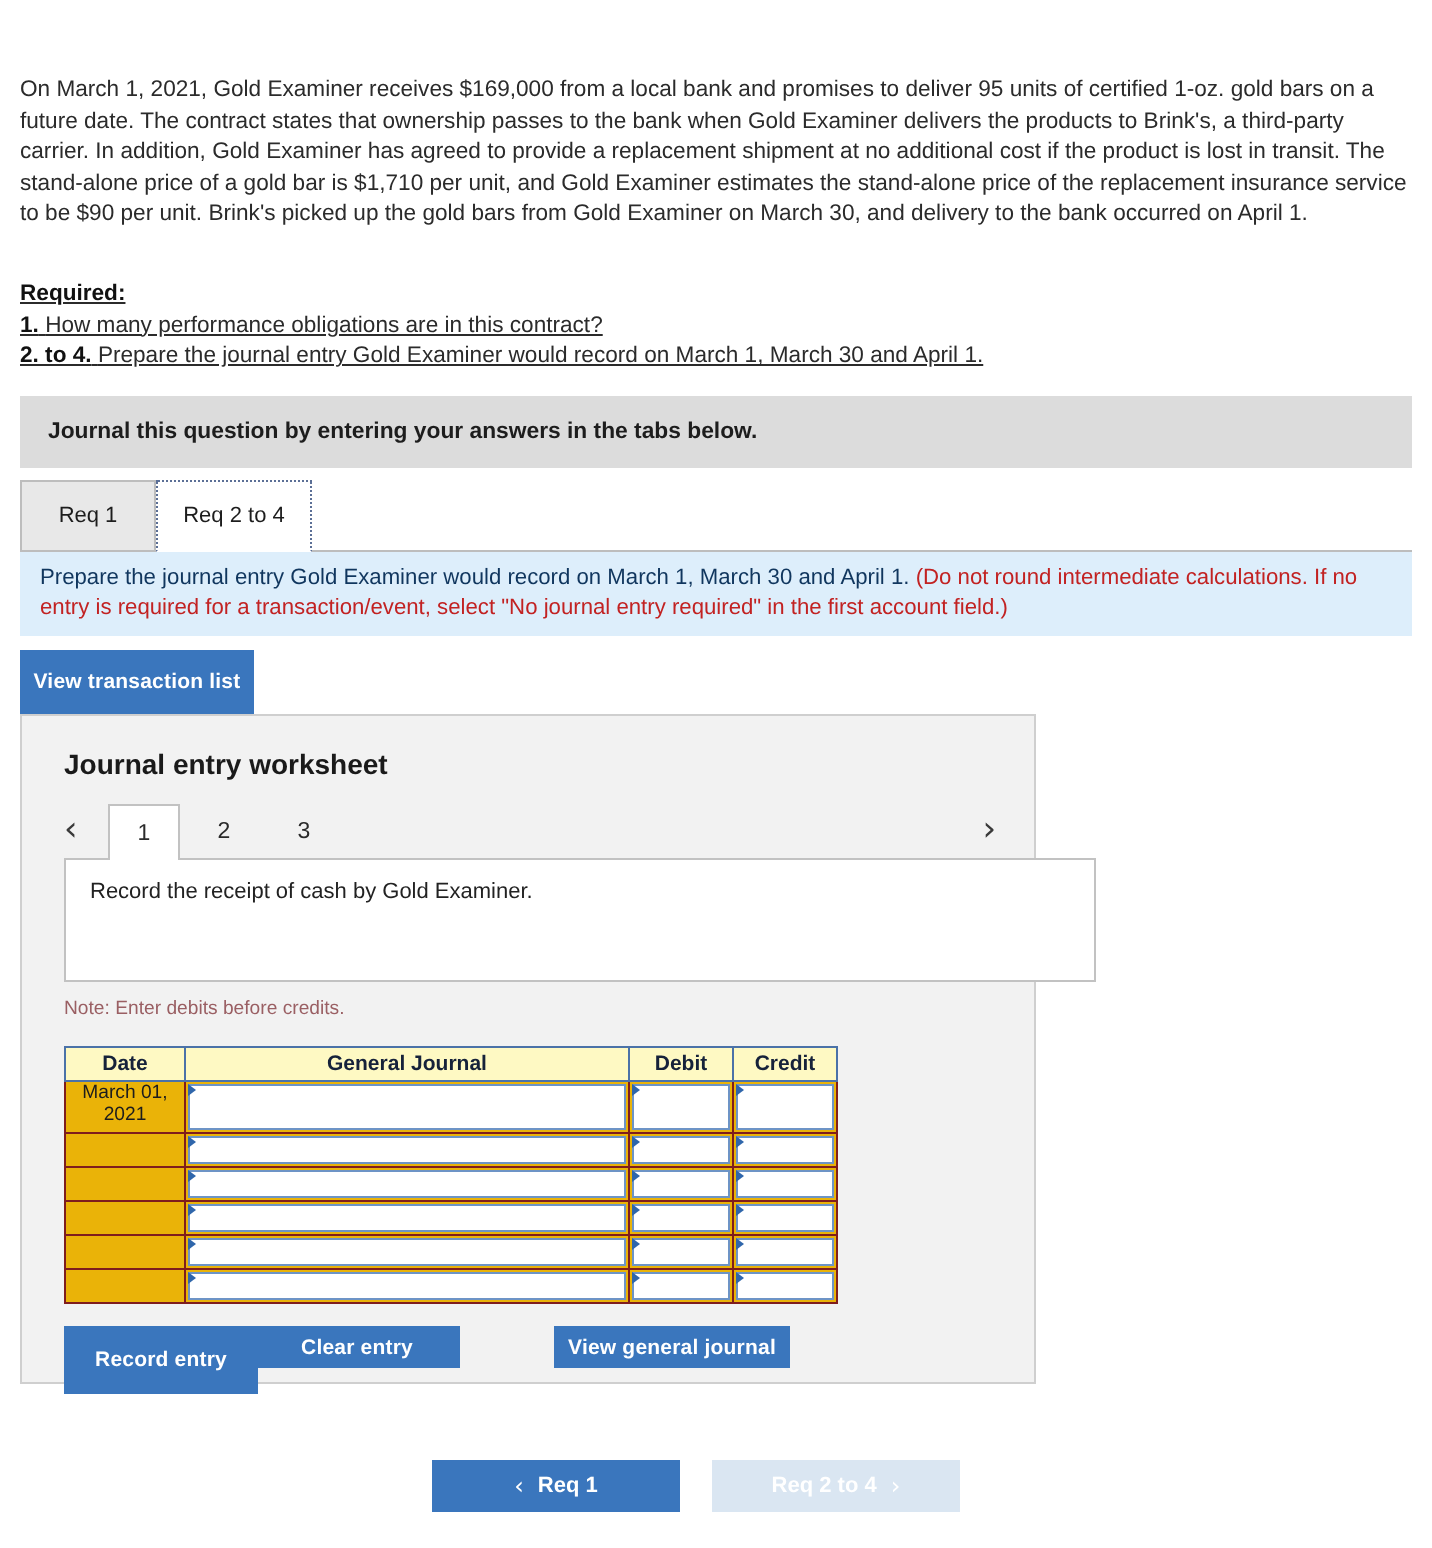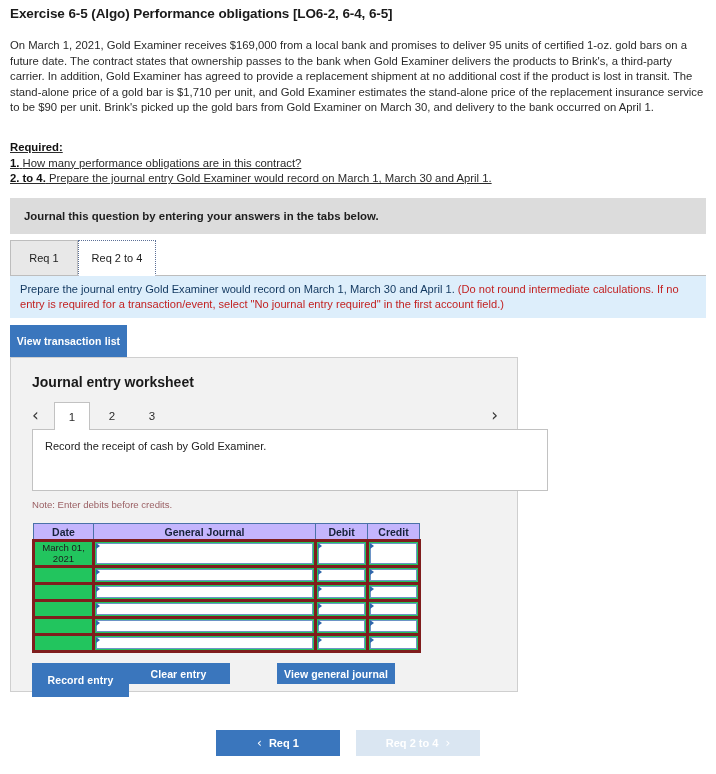--- a/index.html
+++ b/index.html
@@ -128,29 +128,29 @@
     font-size: 9.6px; color: #9a5f63;
   }
 
   
   .journal {
     position: absolute; left: 21px; top: 165px;
     border-collapse: collapse;
     border: 1px solid #4b72a8;
   }
   .journal th {
-    background: #c4b5fd; color: #16223a;
+    background: #fef9c3; color: #16223a;
     font-size: 10.5px; font-weight: bold;
     height: 17px; padding: 0;
     border: 1px solid #4b72a8;
     text-align: center;
   }
   .journal td {
-    border: 3px solid #7f1d1d;
-    background: #22c55e;
+    border: 1px solid #7f1d1d;
+    background: #eab308;
     padding: 0;
     vertical-align: top;
   }
   .col-date  { width: 60px; }
   .col-gj    { width: 222px; }
   .col-debit { width: 52px; }
   .col-credit{ width: 52px; }
 
   .cell-date {
     font-size: 9.6px; color: #1d1d1d; text-align: center;
@@ -194,21 +194,20 @@
   }
   .nav-btn .arrow { font-family: "DejaVu Sans", sans-serif; font-weight: normal; font-size: 12px; }
   .nav-prev .arrow { margin-right: 7px; }
   .nav-next .arrow { margin-left: 7px; }
 </style>
 </head>
 <body>
 
 <div class="page">
 
-  <div class="exercise-title">Exercise 6-5 (Algo) Performance obligations [LO6-2, 6-4, 6-5]</div>
 
   <div class="problem-text">On March 1, 2021, Gold Examiner receives $169,000 from a local bank and promises to deliver 95 units of certified 1-oz. gold bars on a future date. The contract states that ownership passes to the bank when Gold Examiner delivers the products to Brink's, a third-party carrier. In addition, Gold Examiner has agreed to provide a replacement shipment at no additional cost if the product is lost in transit. The stand-alone price of a gold bar is $1,710 per unit, and Gold Examiner estimates the stand-alone price of the replacement insurance service to be $90 per unit. Brink's picked up the gold bars from Gold Examiner on March 30, and delivery to the bank occurred on April 1.</div>
 
   <div class="required-block">
     <div class="req-head">Required:</div>
     <div>
       <span class="num">1.</span>
       <span>How many performance obligations are in this contract?</span>
     </div>
     <div>

